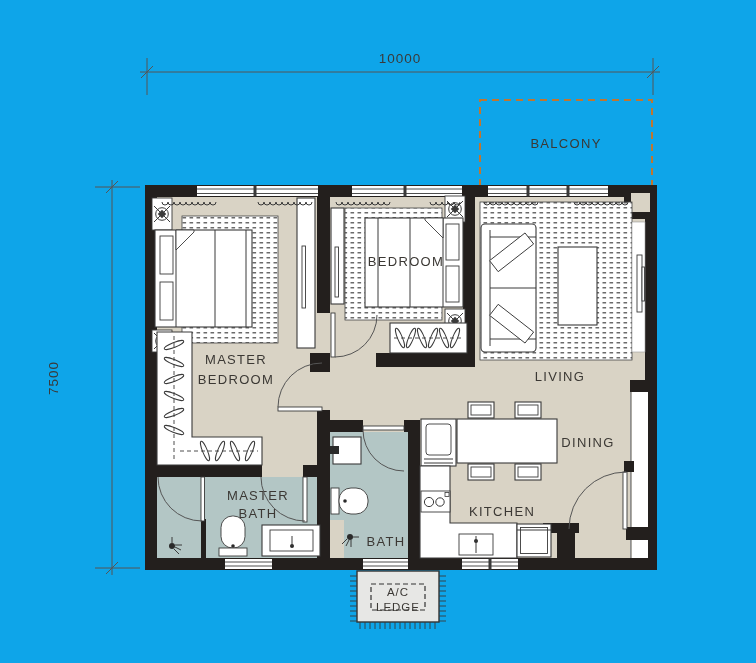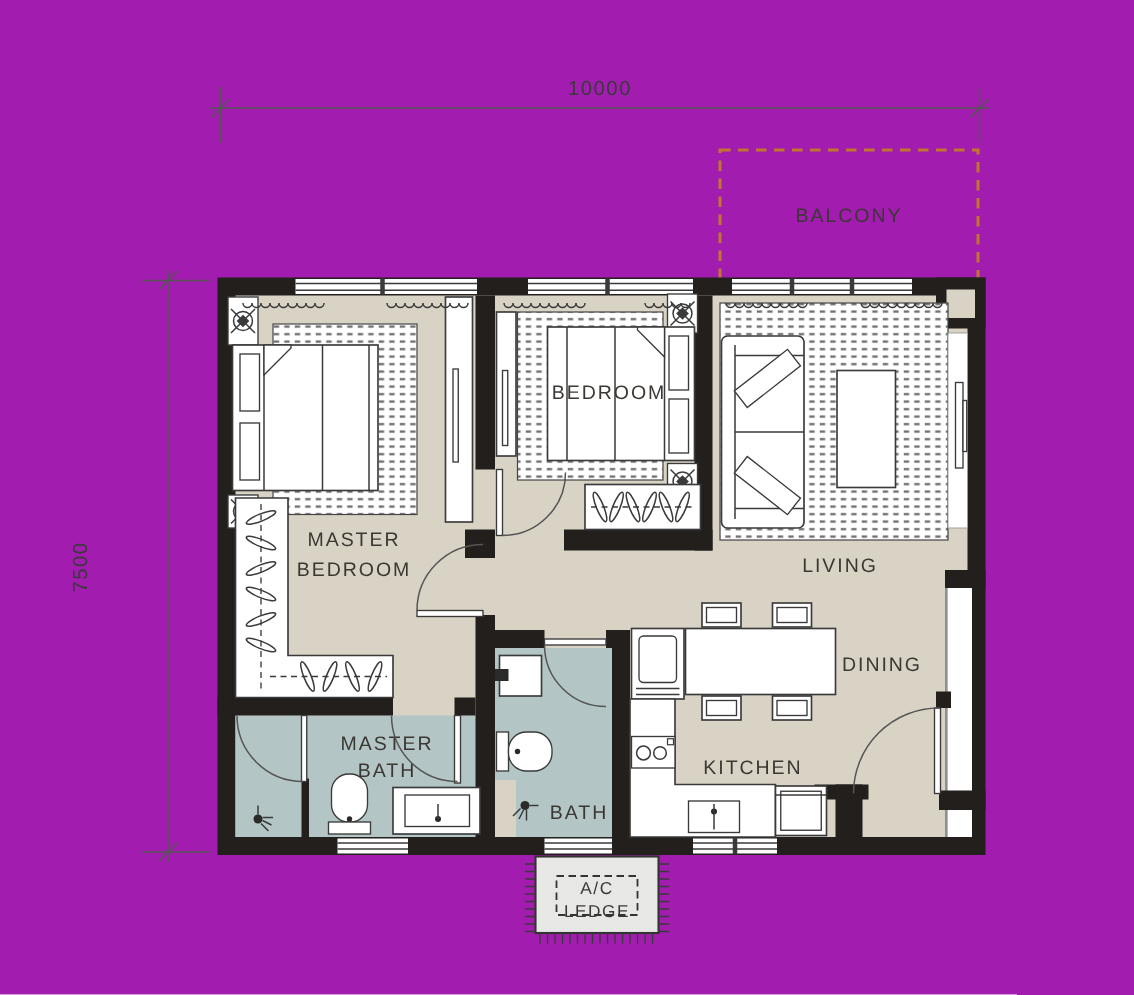--- a/index.html
+++ b/index.html
@@ -1,16 +1,16 @@
 <!DOCTYPE html>
 <html><head>
 <meta charset="utf-8">
 <style>
   html,body{margin:0;padding:0;background:#ffffff;}
-  .stage{position:relative;width:756px;height:663px;background:#a21caf;overflow:hidden;}
+  .stage{position:relative;width:756px;height:663px;background:#0ea5e9;overflow:hidden;}
   svg{display:block;}
   .wall{fill:#231f1d;}
   .furn{fill:#ffffff;stroke:#3a3a3a;stroke-width:1.1;}
   .furn2{fill:#ffffff;stroke:#3a3a3a;stroke-width:0.9;}
   .ln{stroke:#3a3a3a;fill:none;stroke-width:1;}
   .arc{stroke:#555;fill:none;stroke-width:1;}
   .dash{stroke:#3a3a3a;fill:none;stroke-width:0.9;stroke-dasharray:4 3;}
   .mull{fill:#3a3a3a;}
   .winln{stroke:#3a3a3a;stroke-width:0.9;}
   .lbl{font-family:"Liberation Sans",sans-serif;font-size:13px;fill:#3b3834;letter-spacing:1.3px;text-anchor:middle;}

